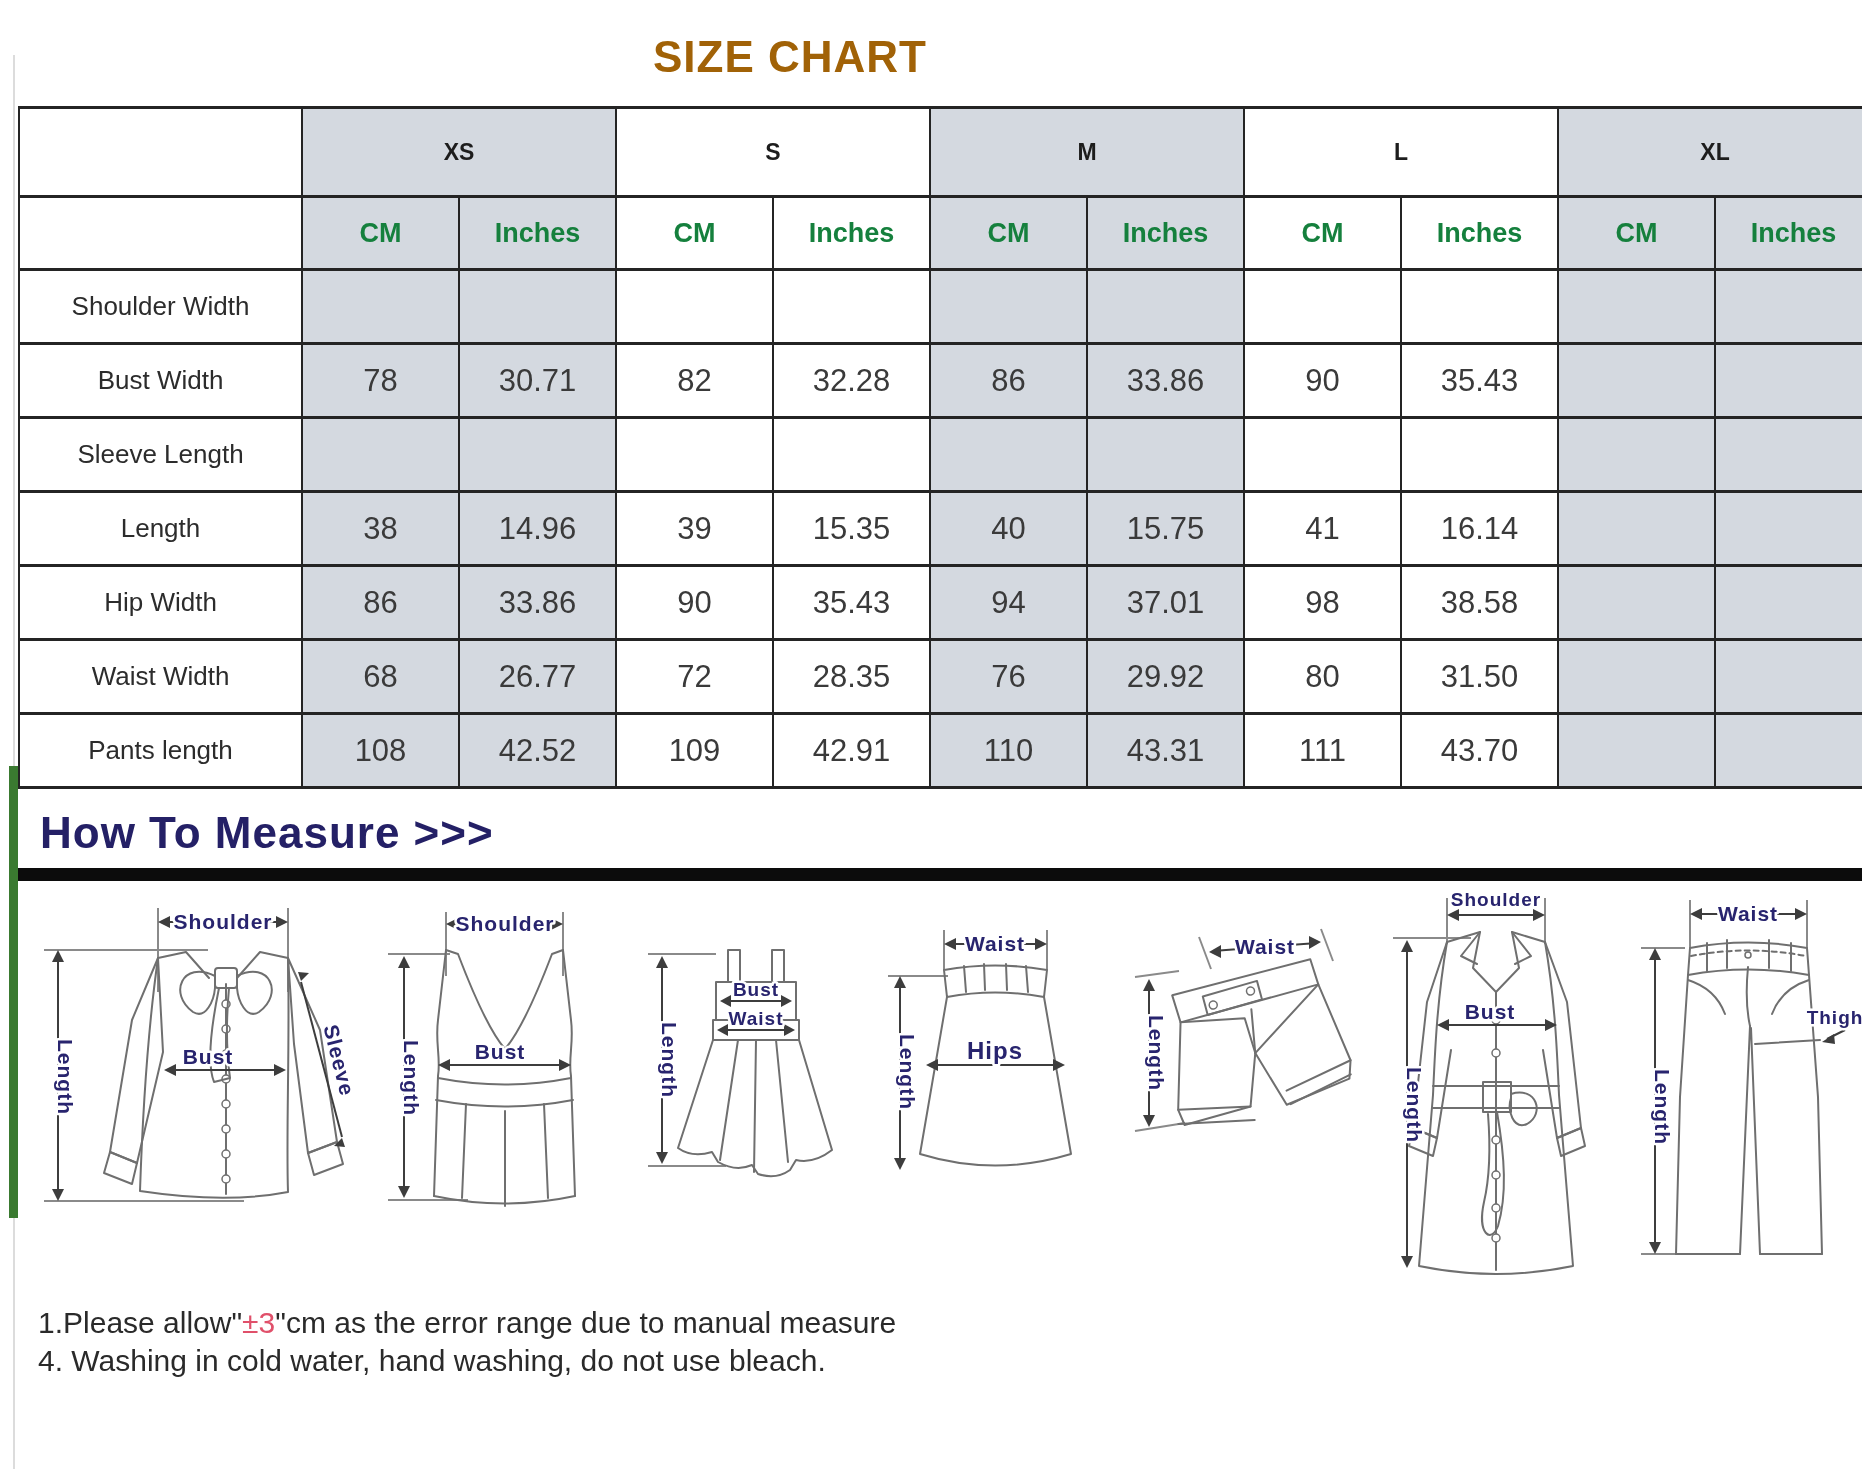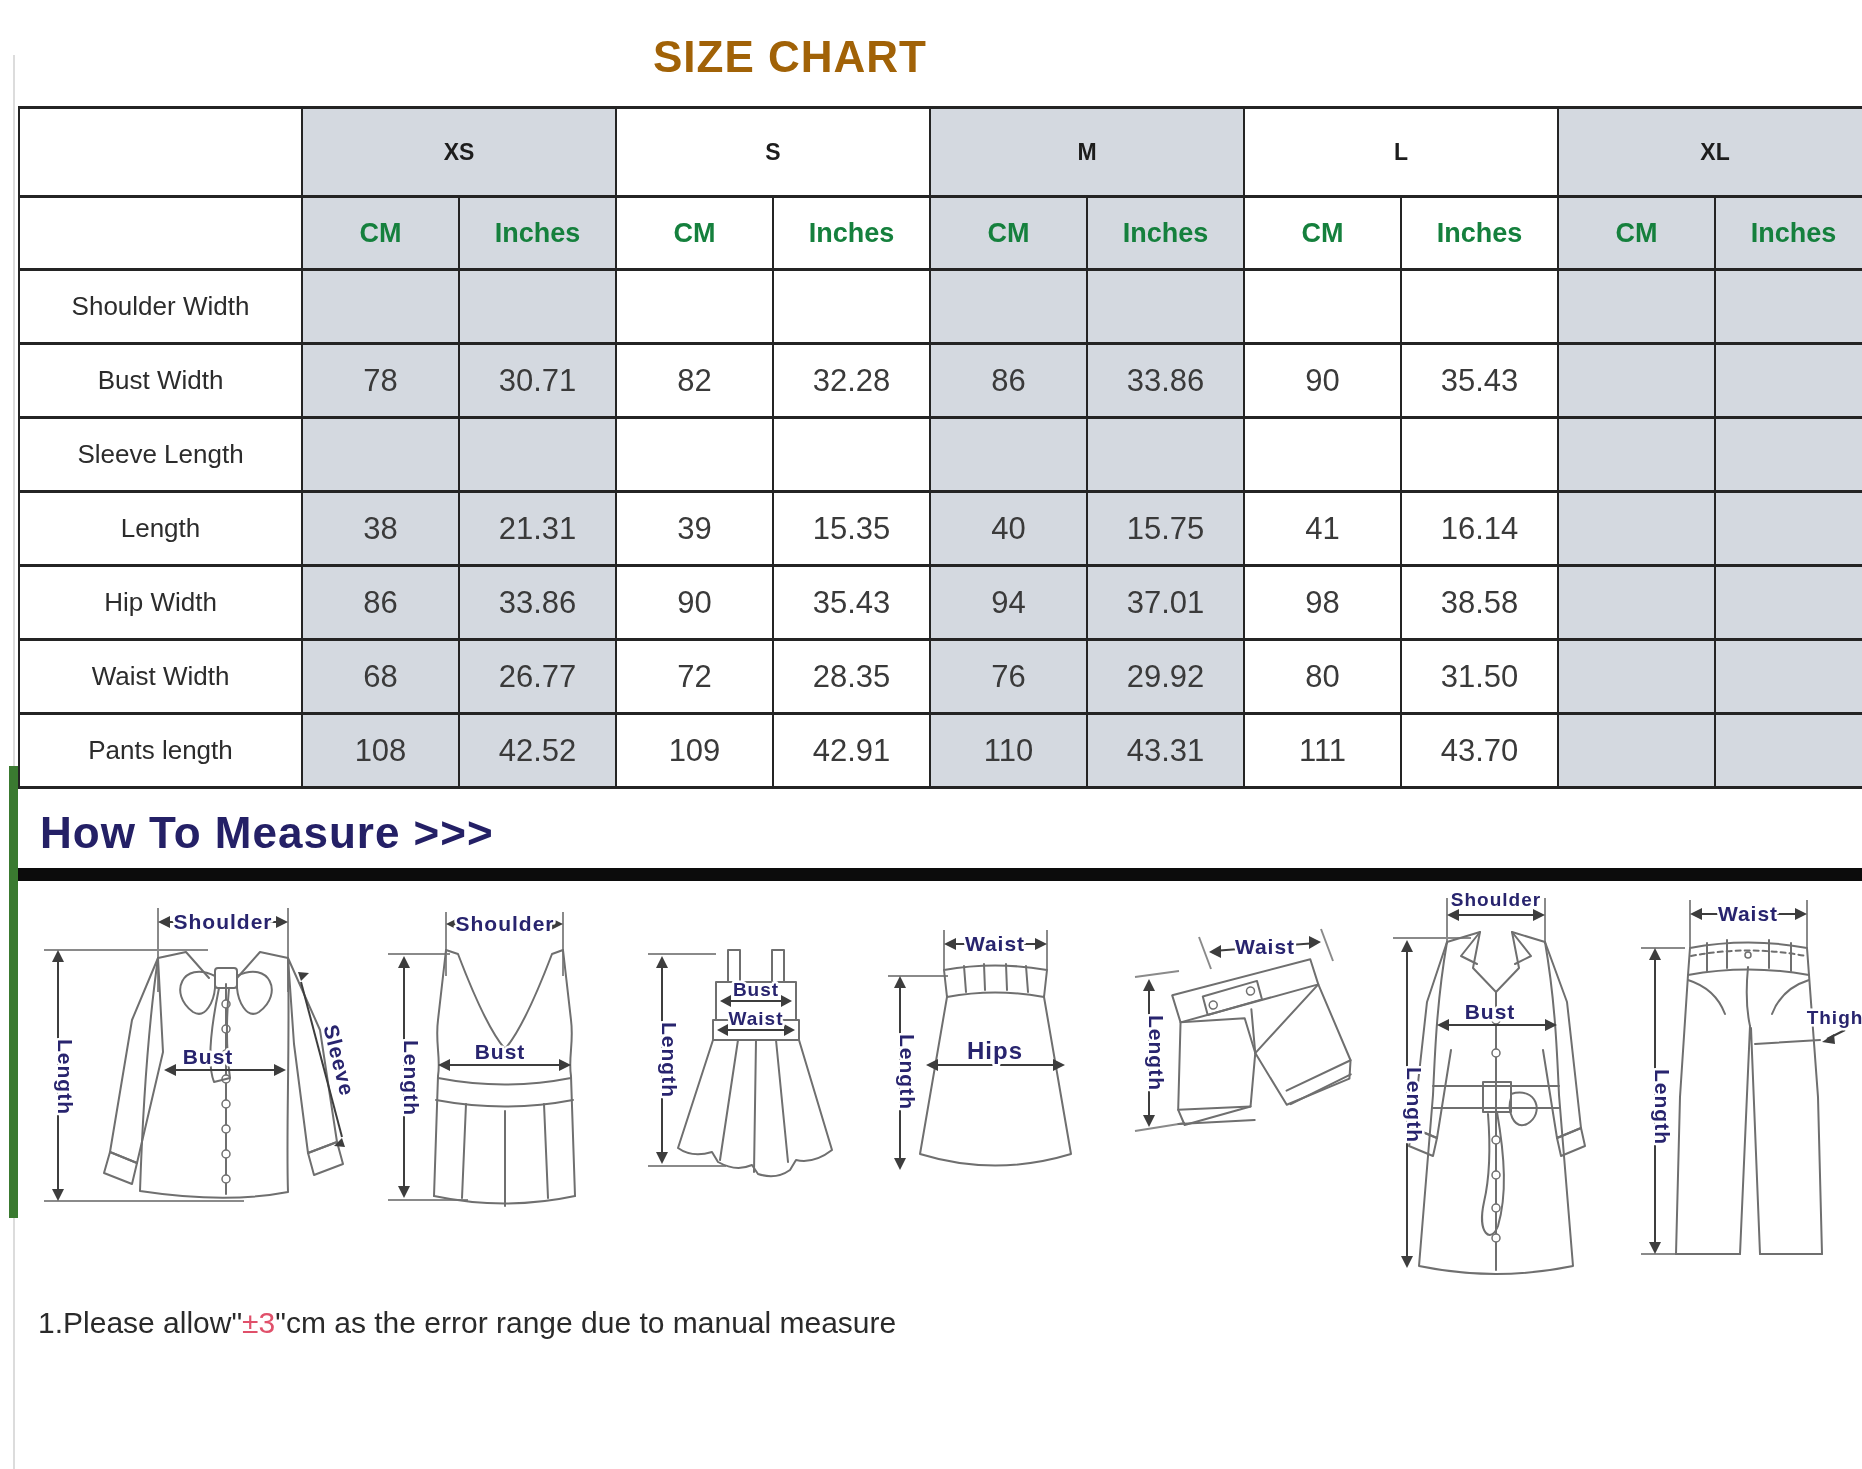--- a/index.html
+++ b/index.html
@@ -126,21 +126,21 @@
           <td class="gray"></td>
           <td class="gray"></td>
           <td></td>
           <td></td>
           <td class="gray"></td>
           <td class="gray"></td>
         </tr>
         <tr>
           <td class="rowlabel">Length</td>
           <td class="gray">38</td>
-          <td class="gray">21.31</td>
+          <td class="gray">14.96</td>
           <td>39</td>
           <td>15.35</td>
           <td class="gray">40</td>
           <td class="gray">15.75</td>
           <td>41</td>
           <td>16.14</td>
           <td class="gray"></td>
           <td class="gray"></td>
         </tr>
         <tr>
@@ -428,15 +428,16 @@
       <line class="arrow" x1="210" y1="138" x2="192" y2="147"></line>
       <path class="ahead" d="M187,150 l12,-8 l1,10 z"></path>
     </g>
     <text class="dl" x="113" y="29">Waist</text>
     <text class="dl" x="20" y="215" transform="rotate(90 20 215)">Length</text>
     <text class="dl" x="200" y="132" style="font-size:19px">Thigh</text>
   </svg>
 
   <div class="notes">
     <div><span>1.Please allow"</span><span class="red">±3</span><span>"cm as the error range due to manual measure</span></div>
+    <div>4. Washing in cold water, hand washing, do not use bleach.</div>
   </div>
 
 </div>
 
 </body></html>

